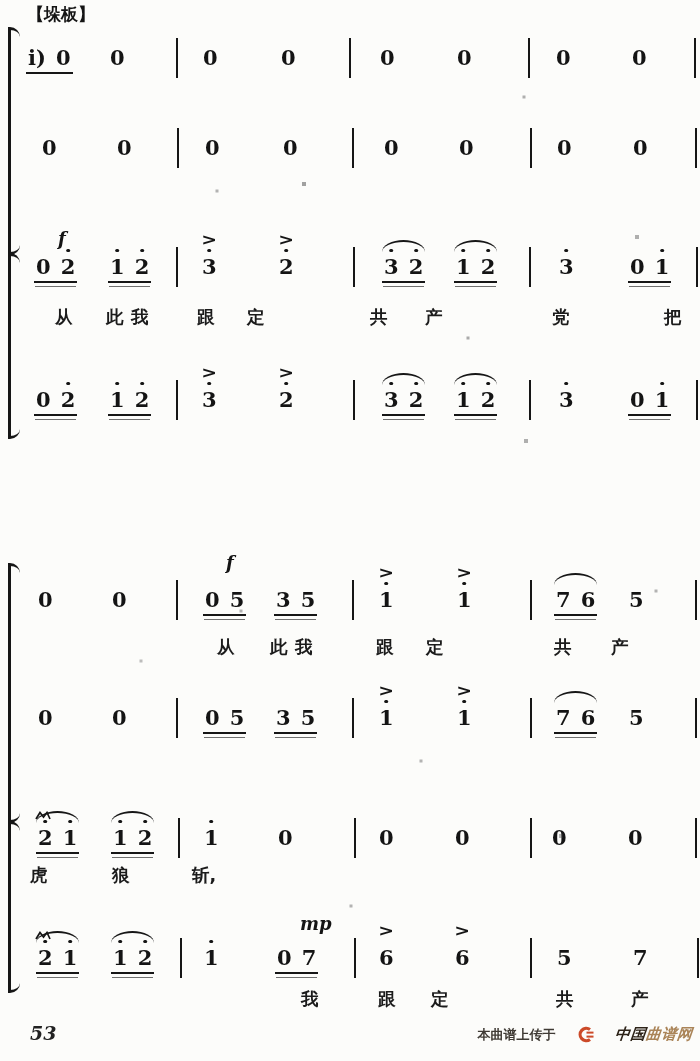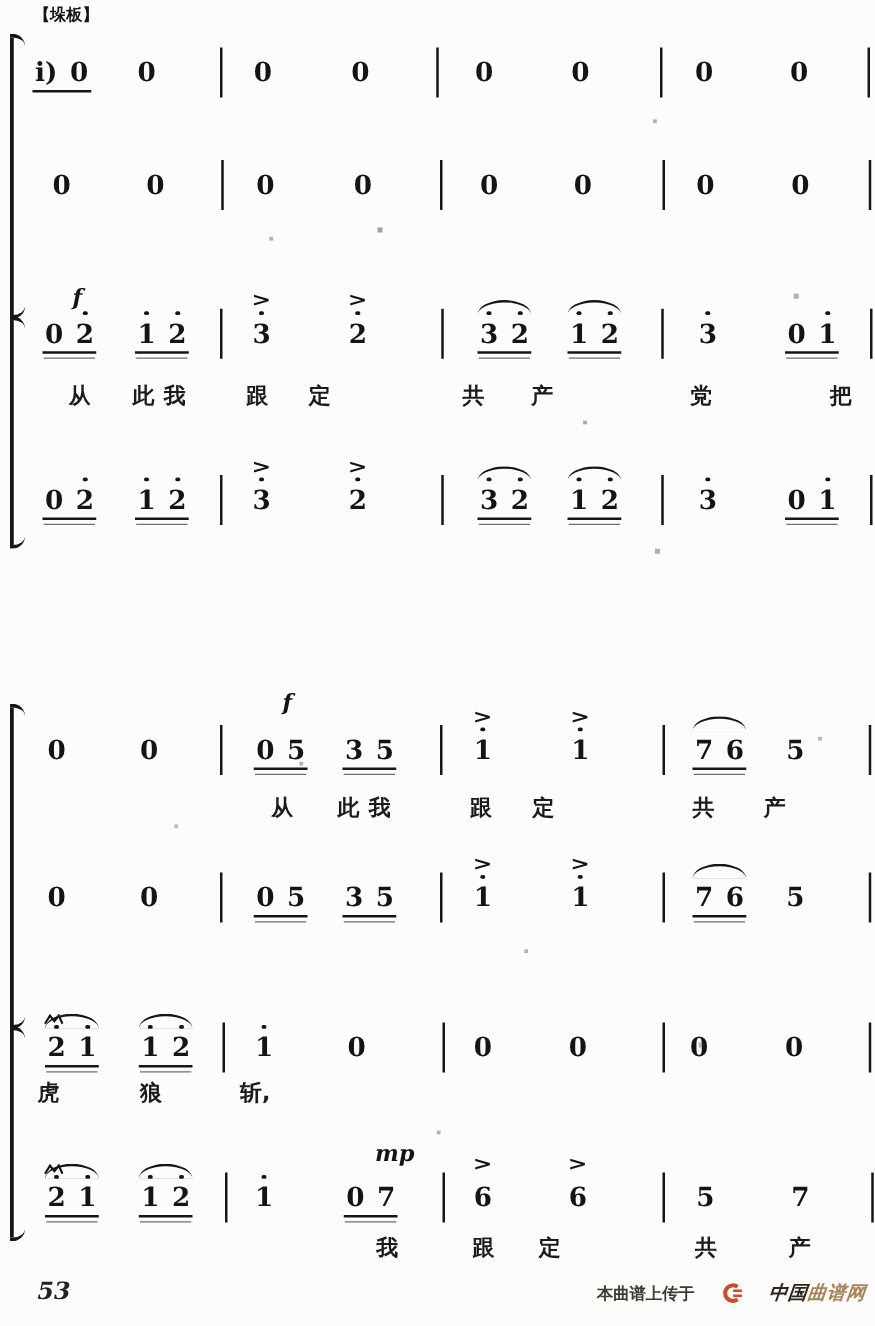--- a/index.html
+++ b/index.html
@@ -33,21 +33,21 @@
   .tie{position:absolute;left:-2px;right:-2px;top:-15px;height:10px;
     border-top:2.2px solid #161616;border-radius:50% 50% 0 0/100% 100% 0 0;}
   .accent{position:absolute;top:-27px;left:50%;transform:translateX(-50%) scaleX(1.25);
     font-size:15px;font-weight:900;font-family:"DejaVu Sans",sans-serif;}
   .orn{position:absolute;top:-25px;left:-3px;}
   .dyn{position:absolute;font-style:italic;font-weight:700;font-size:18px;
     font-family:"DejaVu Serif",serif;}
   .lyr{position:absolute;top:0;font-size:17.5px;font-weight:700;line-height:22px;
     font-family:"DejaVu Sans","Liberation Sans",sans-serif;color:#1b1b1b;white-space:nowrap;}
   
-  #tempo{position:absolute;left:27px;top:3px;font-size:13px;font-weight:800;
+  #tempo{position:absolute;left:27px;top:3px;font-size:17px;font-weight:800;
     font-family:"DejaVu Sans",sans-serif;}
   #pagenum{position:absolute;left:30px;top:1022px;font-size:19px;font-style:italic;
     font-weight:700;color:#222;}
   #wm{position:absolute;right:8px;top:1025px;display:flex;align-items:center;gap:21px;
     font-family:"DejaVu Sans",sans-serif;}
   #wm .pre{font-size:13px;font-weight:700;}
   #wm .site{font-size:15px;font-weight:900;font-style:italic;transform:skewX(-6deg);letter-spacing:.5px;}
   
   #noise{position:absolute;top:0;left:0;width:2px;height:2px;background:transparent;
     box-shadow:303px 183px 0 1px rgba(50,50,50,.45), 523px 96px 0 .5px rgba(60,60,60,.4),

